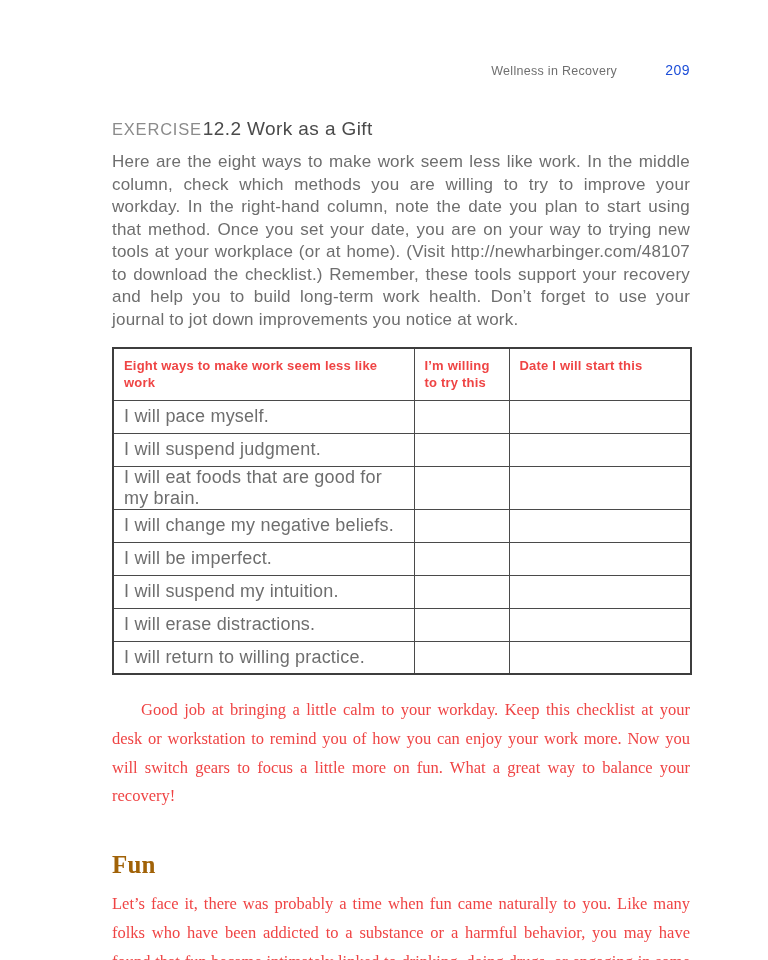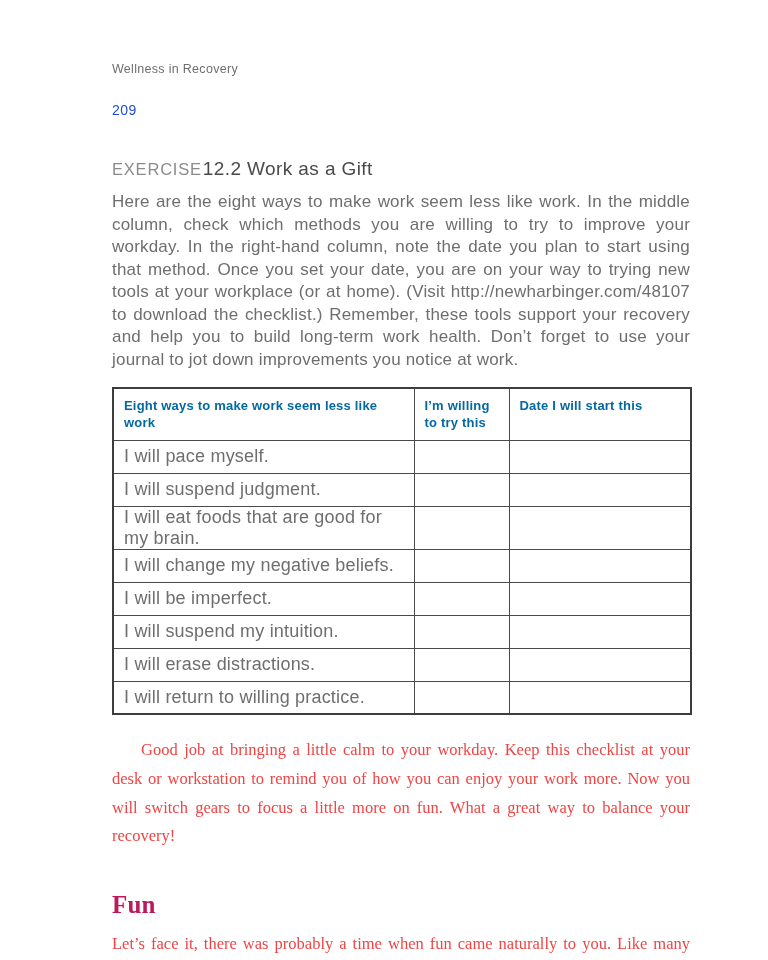--- a/index.html
+++ b/index.html
@@ -15,26 +15,25 @@
     width: 768px;
     height: 960px;
     padding: 62px 78px 0 112px;
     background: #ffffff;
   }
   
   .running-head {
     display: flex;
     justify-content: flex-end;
     align-items: baseline;
-    gap: 26px;
+    gap: 48px;
     font-size: 12.5px;
     letter-spacing: 0.3px;
     color: #6f6f6f;
     margin-bottom: 40px;
-    flex-direction: column;
   }
   .running-head .pagenum {
     font-weight: normal;
     font-size: 14px;
     color: #1d4ed8;
     letter-spacing: 0.5px;
   }
   
   .exercise-heading {
     font-size: 19px;
@@ -73,21 +72,21 @@
     border: 1px solid #4a4a4a;
   }
   table.checklist thead th {
     height: 52px;
     vertical-align: top;
     text-align: left;
     padding: 8px 8px 0 10px;
     font-size: 13px;
     line-height: 17px;
     letter-spacing: 0.2px;
-    color: #0369a1;
+    color: #ef4444;
     font-weight: bold;
   }
   table.checklist tbody td {
     height: 33px;
     vertical-align: middle;
     padding: 0 8px 0 10px;
     font-size: 18px;
     letter-spacing: 0.2px;
     color: #6e6e6e;
   }
@@ -98,21 +97,21 @@
     line-height: 28.8px;
     color: #ef4444;
     text-align: justify;
   }
   .body-para.indent-first { text-indent: 29px; }
   .closing { margin-bottom: 40px; }
   .fun-heading {
     font-family: "Liberation Serif", serif;
     font-size: 25px;
     font-weight: bold;
-    color: #be185d;
+    color: #a16207;
     margin-bottom: 11px;
     letter-spacing: 0.2px;
   }
 </style>
 </head>
 <body>
 
 <div class="page">
 
   <div class="running-head">

